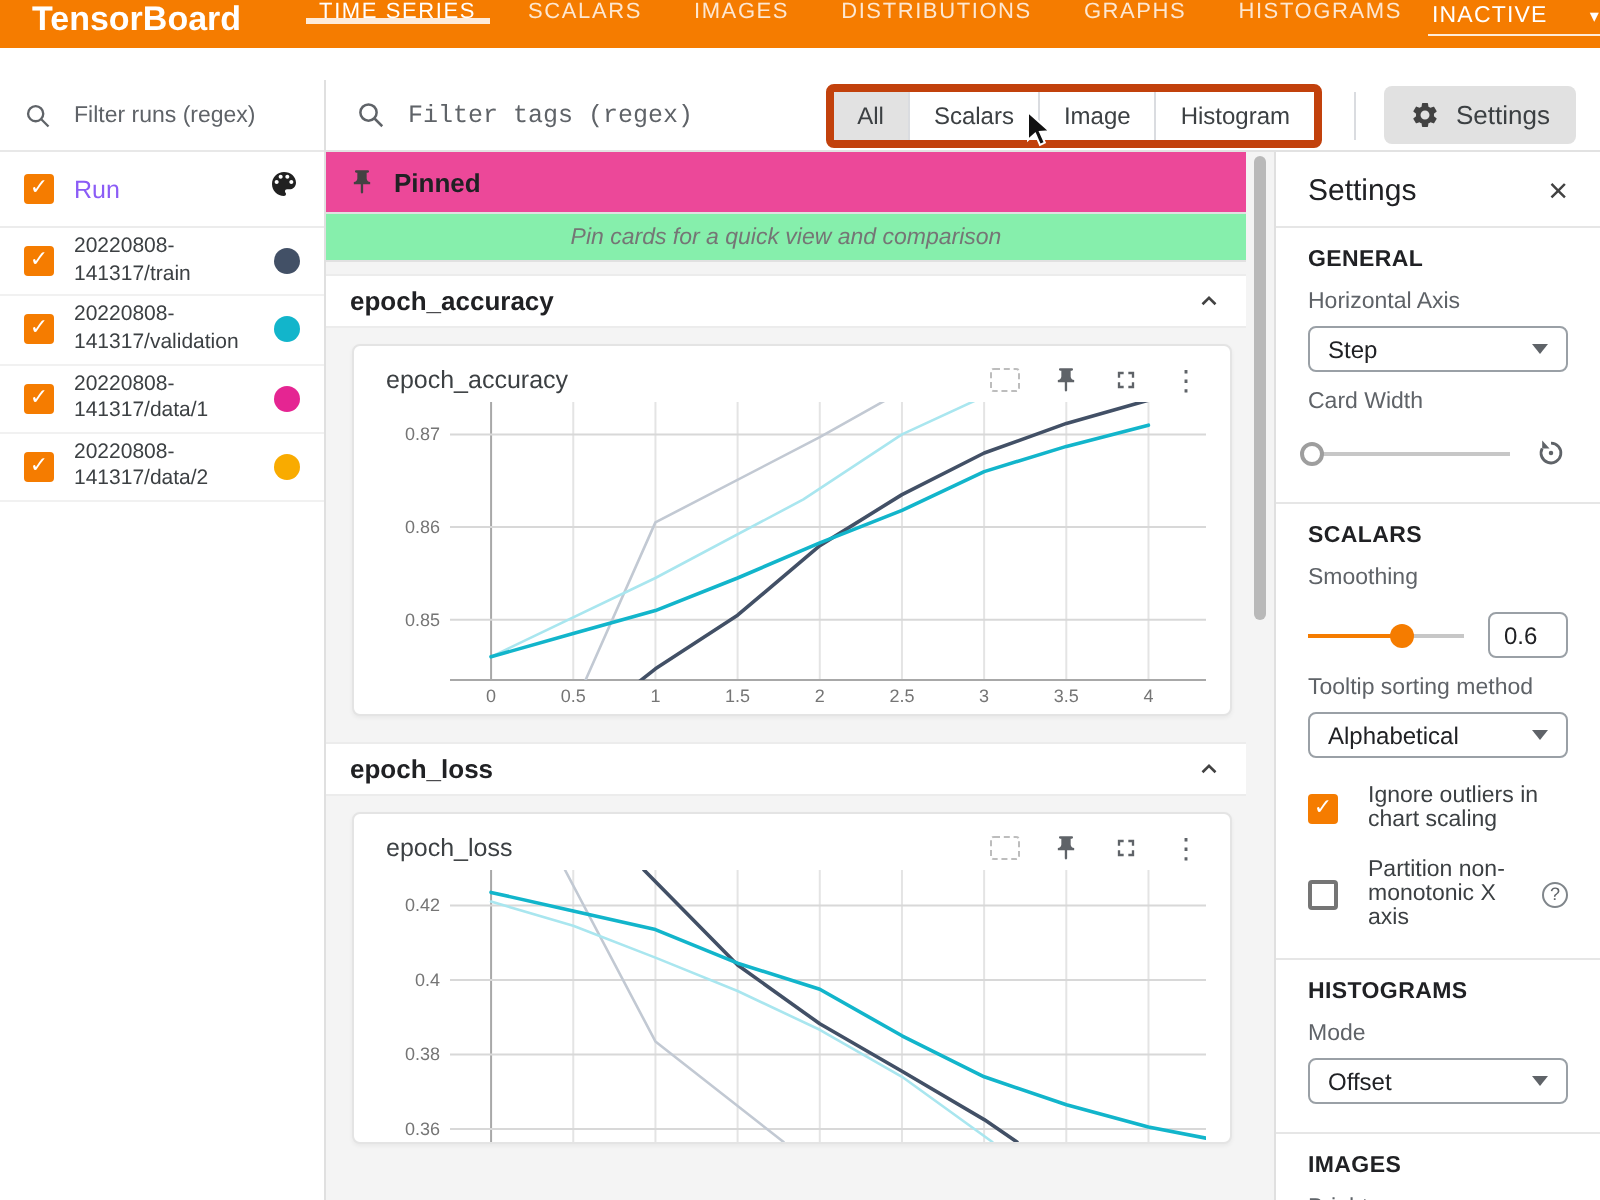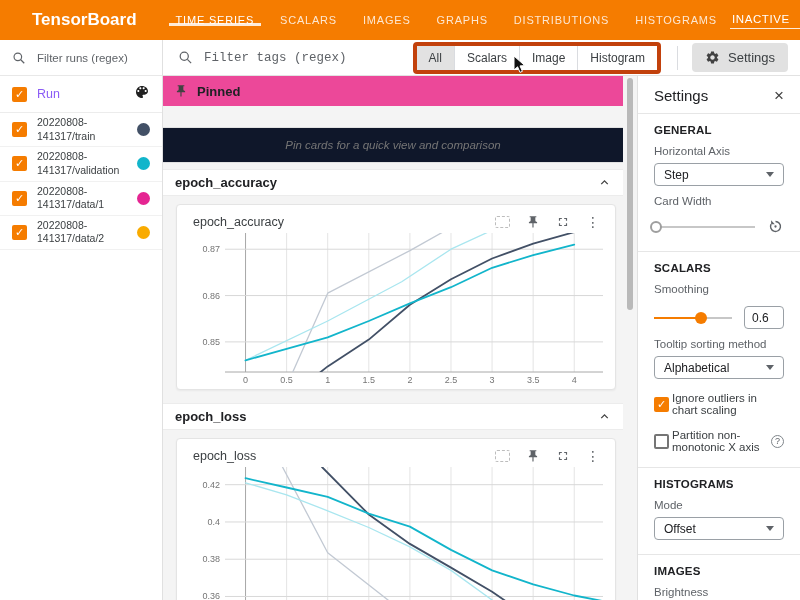--- a/index.html
+++ b/index.html
@@ -2,22 +2,22 @@
 <html><head>
 <meta charset="utf-8">
 <style>
   :root{ --accent:#f57c00; }
   *{ box-sizing:border-box; }
   html,body{ margin:0; padding:0; width:800px; height:600px; overflow:hidden;
     font-family:"Liberation Sans","DejaVu Sans",sans-serif; background:#fff; }
   .app{ position:relative; width:800px; height:600px; overflow:hidden; }
 
   
-  .header{ position:absolute; left:0; top:0; right:0; height:40px; background:var(--accent);
-    display:flex; align-items:center; color:#fff; z-index:5;padding-left:16px; }
+  .header{ position:absolute; left:0; top:0; right:0; height:24px; background:var(--accent);
+    display:flex; align-items:flex-start; color:#fff; z-index:5; }
   .logo{ font-size:17px; font-weight:bold; display:flex; align-items:center; padding:0 26px 0 16px; }
   .tabs{ display:flex; align-items:stretch; }
   .tab{ position:relative; display:flex; align-items:center; padding:0 13px; font-size:11px;
     letter-spacing:.8px; color:rgba(255,255,255,.82); cursor:pointer; white-space:nowrap; }
   .tab.active{ color:#fff; }
   .tab.active::after{ content:""; position:absolute; left:6px; right:6px; bottom:0; height:3px;
     background:rgba(255,255,255,.85); }
   .header-right{ margin-left:auto; display:flex; align-items:center; gap:7px; padding-right:12px; }
   .run-select{ width:88px; display:flex; align-items:center; justify-content:space-between;
     border-bottom:1px solid rgba(255,255,255,.85); padding:2px 2px 3px 2px; font-size:11.5px;
@@ -64,23 +64,23 @@
     line-height:15px; text-align:center; }
   .checkbox:not(.checked){ border:2px solid #757575; background:#fff; }
 
   
   .main{ position:absolute; left:163px; top:76px; width:474px; bottom:0; background:#f4f4f4;
     overflow:hidden; }
   .main-inner{ position:absolute; left:0; top:0; right:14px; bottom:0; }
   .pinned-row{ height:30px; background:#ec4899; display:flex; align-items:center; padding:0 11px; }
   .pinned-row svg{ width:14px; height:14px; fill:#424242; }
   .pinned-row .lbl{ font-size:13px; font-weight:bold; color:#202124; margin-left:9px; }
-  .pin-hint{ height:36px; background:#0f172a; border-top:1px solid #e1e1e1;
+  .pin-hint{ height:25px; background:#86efac; border-top:1px solid #e1e1e1;
     border-bottom:1px solid #e1e1e1; display:flex; align-items:center; justify-content:center;
-    font-style:italic; font-size:11.5px; color:#757575;margin-top:21px; }
+    font-style:italic; font-size:11.5px; color:#757575; }
   .section-head{ height:27px; background:#fff; display:flex; align-items:center; padding:0 12px;
     margin-top:6px; border-top:1px solid #ececec; border-bottom:1px solid #ececec;
     font-weight:bold; font-size:13px; color:#202124; cursor:pointer; }
   .section-head svg{ margin-left:auto; width:13px; height:13px; stroke:#424242; fill:none; }
   .card{ background:#fff; border:1px solid #e4e4e4; border-radius:4px; margin:8px 3px 13px 13px;
     width:440px; box-shadow:0 1px 2px rgba(0,0,0,.05); }
   .card-head{ display:flex; align-items:center; padding:10px 15px 0 16px; }
   .card-title{ font-size:12.5px; color:#3c4043; }
   .card-icons{ margin-left:auto; display:flex; align-items:center; gap:16px; color:#5f6368; }
   .fit-box{ width:15px; height:12px; border:1px dashed #bdbdbd; border-radius:2px; cursor:pointer; }
@@ -110,40 +110,40 @@
   .slider{ position:relative; flex:1; height:12px; cursor:pointer; }
   .track{ position:absolute; top:5px; left:0; right:0; height:2px; background:#c7c7c7; }
   .fill{ position:absolute; top:5px; left:0; height:2px; background:var(--accent); }
   .knob{ position:absolute; top:0; width:12px; height:12px; border-radius:50%;
     background:var(--accent); transform:translateX(-50%); }
   .knob.hollow{ background:#fff; border:2px solid #9e9e9e; }
   .reset-btn{ flex:none; width:17px; height:17px; cursor:pointer; }
   .reset-btn svg{ width:17px; height:17px; stroke:#5f6368; fill:none; }
   .value-box{ width:40px; height:23px; border:1px solid #9aa0a6; border-radius:4px; display:flex;
     align-items:center; padding:0 7px; font-size:12px; color:#202124; flex:none; }
-  .check-row{ display:flex; align-items:center; gap:3px; margin-top:13px; color:#3c4043;
+  .check-row{ display:flex; align-items:center; gap:15px; margin-top:13px; color:#3c4043;
     font-size:11.5px; cursor:pointer; }
   .help-circle{ width:13px; height:13px; border:1px solid #80868b; border-radius:50%; flex:none;
     font-size:9px; display:flex; align-items:center; justify-content:center; color:#5f6368; }
 
   .cursor{ position:absolute; left:513px; top:55px; z-index:20; pointer-events:none; }
 </style>
 </head>
 <body>
 
 <div class="app">
 
   <div class="header">
     <div class="logo">TensorBoard</div>
     <div class="tabs" id="tabs">
         <div class="tab active">TIME SERIES</div>
         <div class="tab">SCALARS</div>
         <div class="tab">IMAGES</div>
+        <div class="tab">DISTRIBUTIONS</div>
         <div class="tab">GRAPHS</div>
-        <div class="tab">DISTRIBUTIONS</div>
         <div class="tab">HISTOGRAMS</div>
       </div>
     <div class="header-right">
       <div class="run-select">
         <span>INACTIVE</span>
         <span style="font-size:9px;">▾</span>
       </div>
 
     </div>
   </div>

